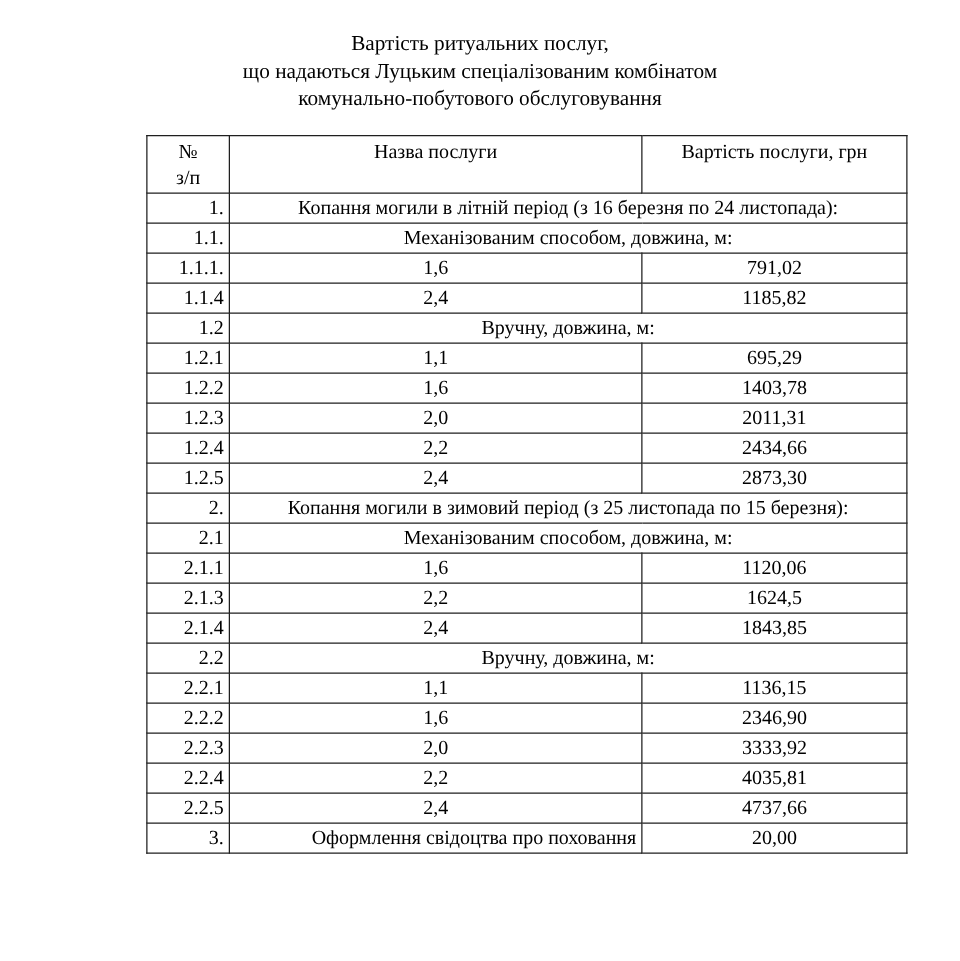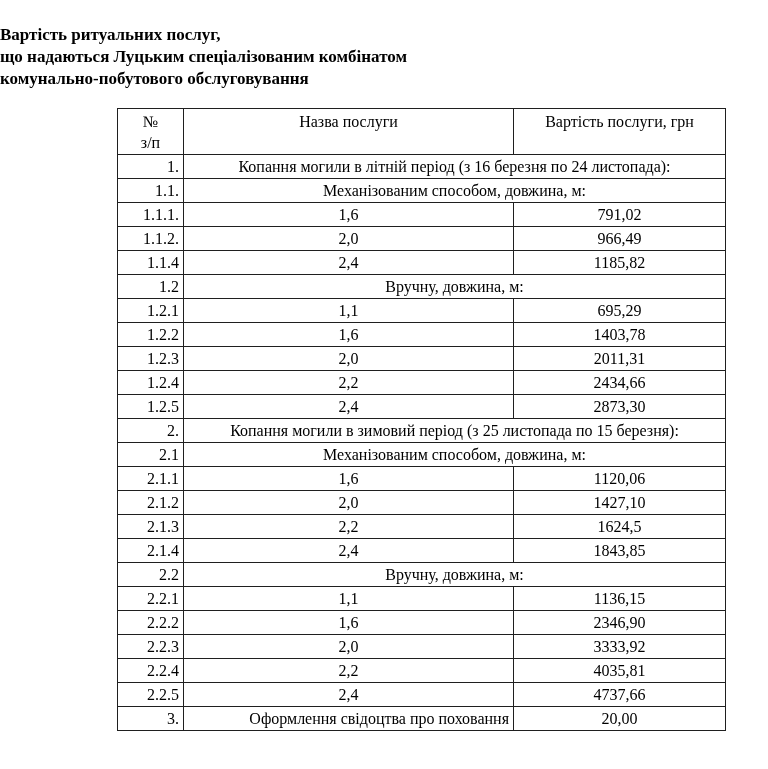--- a/index.html
+++ b/index.html
@@ -13,24 +13,24 @@
     color: #000000;
   }
   .page {
     width: 768px;
     height: 769px;
     box-sizing: border-box;
     padding-top: 24px;
     background: #ffffff;
   }
   .doc-title {
-    text-align: left;
+    text-align: center;
     font-size: 17px;
     line-height: 22px;
-    font-weight: bold;
+    font-weight: normal;
   }
   table.price-table {
     border-collapse: collapse;
     table-layout: fixed;
     width: 608px;
     margin-left: 117px;
     margin-top: 18px;
     font-size: 16px;
   }
   table.price-table th,
@@ -97,25 +97,20 @@
         <tr>
           <td class="col-num">1.1.</td>
           <td colspan="2" class="col-section">Механізованим способом, довжина, м:</td>
         </tr>
         <tr>
           <td class="col-num">1.1.1.</td>
           <td class="col-name">1,6</td>
           <td class="col-price">791,02</td>
         </tr>
         <tr>
-          <td class="col-num">1.1.2.</td>
-          <td class="col-name">2,0</td>
-          <td class="col-price">966,49</td>
-        </tr>
-        <tr>
           <td class="col-num">1.1.4</td>
           <td class="col-name">2,4</td>
           <td class="col-price">1185,82</td>
         </tr>
         <tr>
           <td class="col-num">1.2</td>
           <td colspan="2" class="col-section">Вручну, довжина, м:</td>
         </tr>
         <tr>
           <td class="col-num">1.2.1</td>
@@ -149,25 +144,20 @@
         <tr>
           <td class="col-num">2.1</td>
           <td colspan="2" class="col-section">Механізованим способом, довжина, м:</td>
         </tr>
         <tr>
           <td class="col-num">2.1.1</td>
           <td class="col-name">1,6</td>
           <td class="col-price">1120,06</td>
         </tr>
         <tr>
-          <td class="col-num">2.1.2</td>
-          <td class="col-name">2,0</td>
-          <td class="col-price">1427,10</td>
-        </tr>
-        <tr>
           <td class="col-num">2.1.3</td>
           <td class="col-name">2,2</td>
           <td class="col-price">1624,5</td>
         </tr>
         <tr>
           <td class="col-num">2.1.4</td>
           <td class="col-name">2,4</td>
           <td class="col-price">1843,85</td>
         </tr>
         <tr>

